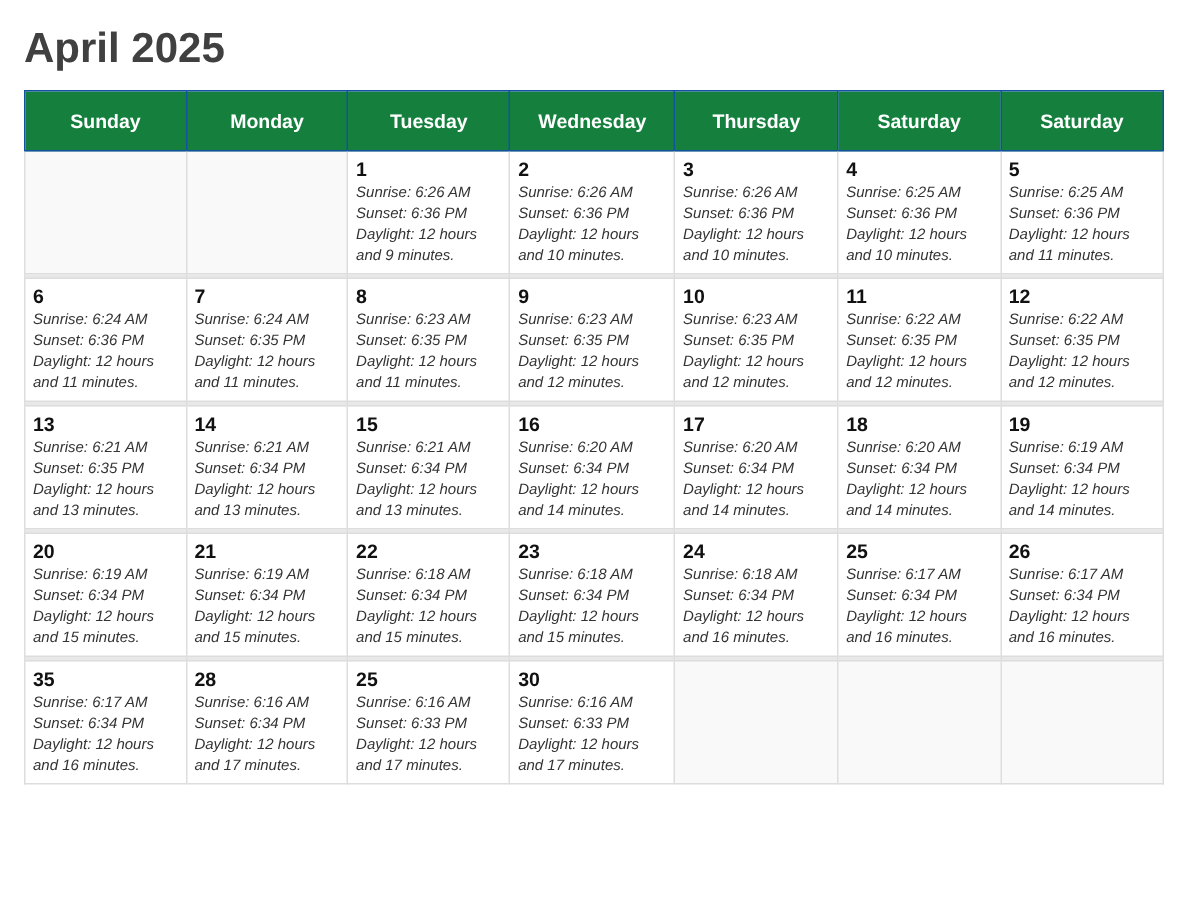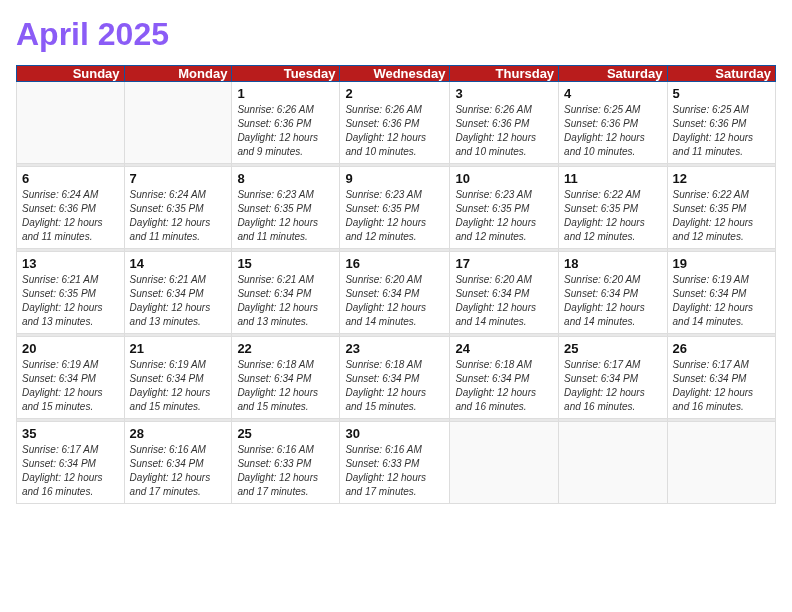--- a/index.html
+++ b/index.html
@@ -32,40 +32,40 @@
       color: #1565c0;
     }
     .logo-icon {
       width: 28px;
       height: 20px;
     }
     .title-area {
       text-align: right;
     }
     .month-year {
-      font-size: 32px;
-      font-weight: bold;
-      color: #8b5cf6;
+      font-size: 28px;
+      font-weight: bold;
+      color: #404040;
     }
     .location {
       font-size: 14px;
       color: #555;
     }
     .calendar-table {
       width: 100%;
       border-collapse: collapse;
       border: 1px solid #ccc;
     }
     .calendar-table th {
-      background-color: #b91c1c;
+      background-color: #15803d;
       color: #fff;
       font-size: 13px;
       font-weight: bold;
-      padding: 0 4px;
-      text-align: right;
+      padding: 12px 4px;
+      text-align: center;
       border: 1px solid #1252a0;
     }
     .calendar-table td {
       vertical-align: top;
       border: 1px solid #ddd;
       padding: 4px 5px;
       width: 113px;
       min-height: 80px;
       background: #fff;
       font-size: 10.5px;

